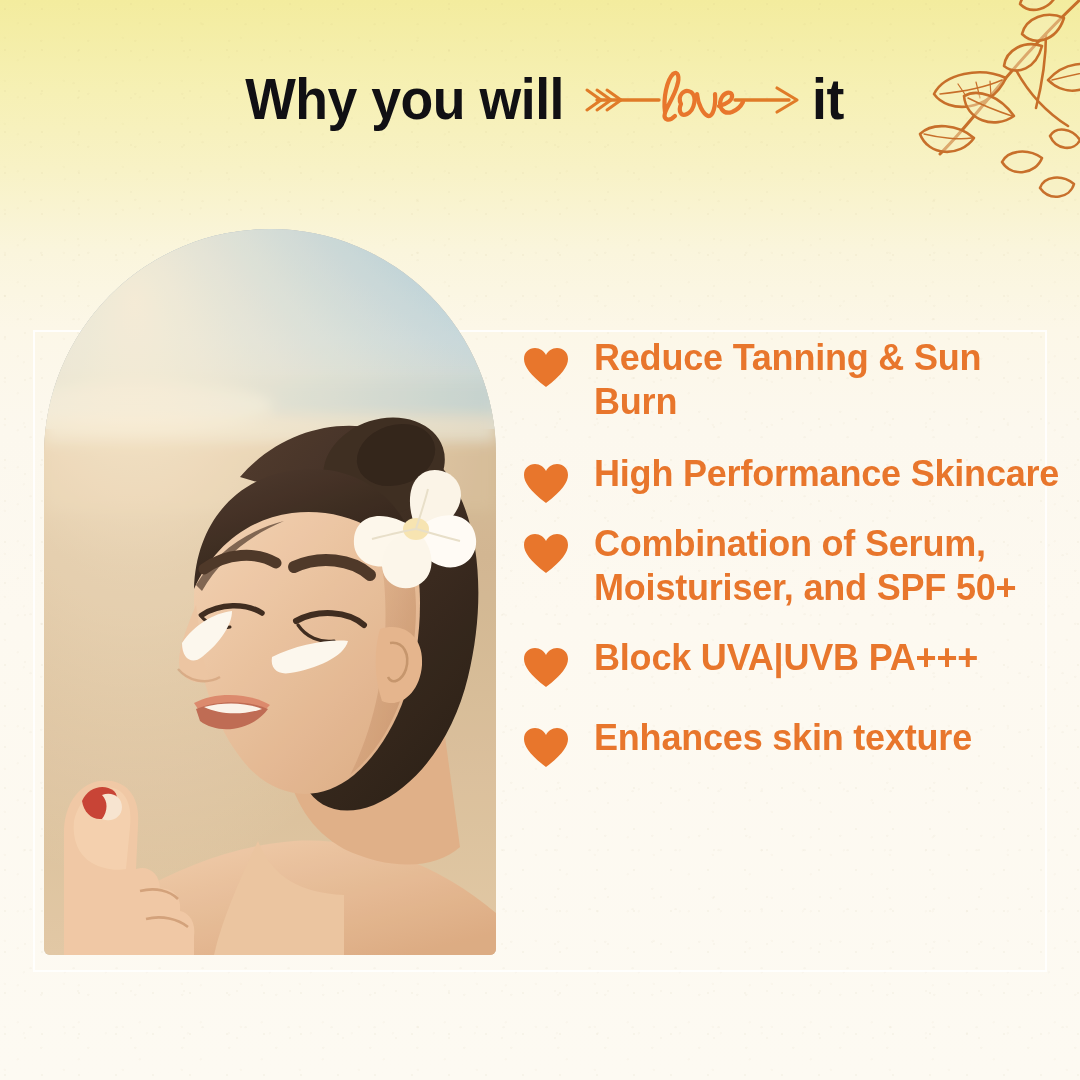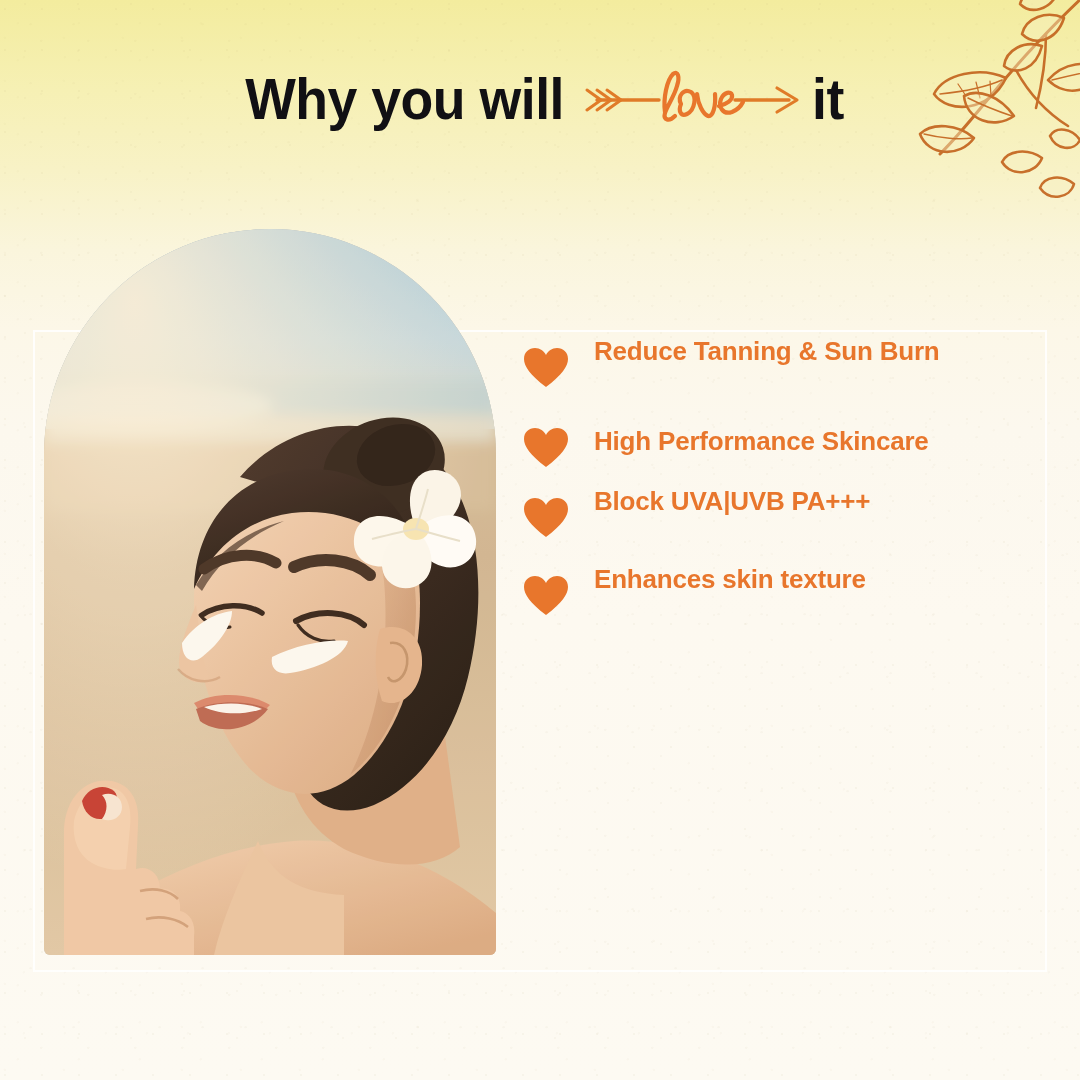--- a/index.html
+++ b/index.html
@@ -96,33 +96,33 @@
     position:absolute;
     left:524px; top:336px;
     width:540px;
   }
   .feature {
     display:flex;
     align-items:flex-start;
     margin-bottom:22px;
   }
   .feature:nth-child(1) { margin-bottom:28px; }
-  .feature:nth-child(2) { margin-bottom:18px;align-items:center; }
+  .feature:nth-child(2) { margin-bottom:18px; }
   .feature:nth-child(3) { margin-bottom:24px; }
   .feature:nth-child(4) { margin-bottom:28px;margin-top:26px; }
   .feature:nth-child(5) { margin-bottom:26px;margin-top:8px; }
 
   .heart {
     flex:0 0 auto;
     width:44px; height:40px;
     margin-right:26px;
     margin-top:12px;
   }
   .f-text {
-    font-size:26px;
+    font-size:36px;
     font-weight:700;
     color:#E8762C;
     line-height:1.22;
     letter-spacing:-0.2px;
   }
 </style>
 </head>
 <body>
 
 <div id="poster">
@@ -319,20 +319,26 @@
       <div class="f-text">Reduce Tanning &amp; Sun Burn</div>
     </div>
 
     <div class="feature">
       <svg class="heart" viewBox="0 0 44 40">
         <path d="M22 39 C 6 27, 0 18, 0 11 C 0 4, 5 0, 11 0 C 16 0, 20 3, 22 7 C 24 3, 28 0, 33 0 C 39 0, 44 4, 44 11 C 44 18, 38 27, 22 39 Z" fill="#E8762C"></path>
       </svg>
       <div class="f-text">High Performance Skincare</div>
     </div>
 
+    <div class="feature">
+      <svg class="heart" viewBox="0 0 44 40">
+        <path d="M22 39 C 6 27, 0 18, 0 11 C 0 4, 5 0, 11 0 C 16 0, 20 3, 22 7 C 24 3, 28 0, 33 0 C 39 0, 44 4, 44 11 C 44 18, 38 27, 22 39 Z" fill="#E8762C"></path>
+      </svg>
+      <div class="f-text">Combination of Serum, Moisturiser, and SPF 50+</div>
+    </div>
 
     <div class="feature">
       <svg class="heart" viewBox="0 0 44 40">
         <path d="M22 39 C 6 27, 0 18, 0 11 C 0 4, 5 0, 11 0 C 16 0, 20 3, 22 7 C 24 3, 28 0, 33 0 C 39 0, 44 4, 44 11 C 44 18, 38 27, 22 39 Z" fill="#E8762C"></path>
       </svg>
       <div class="f-text">Block UVA|UVB PA+++</div>
     </div>
 
     <div class="feature">
       <svg class="heart" viewBox="0 0 44 40">

